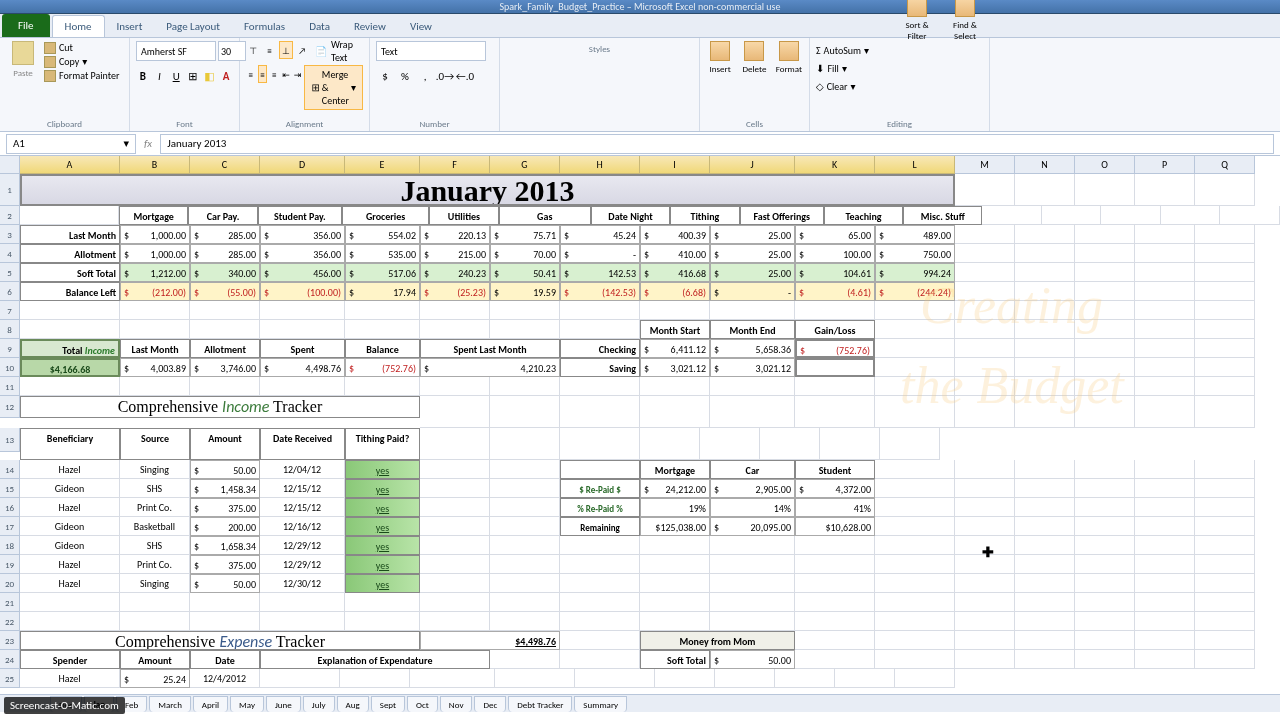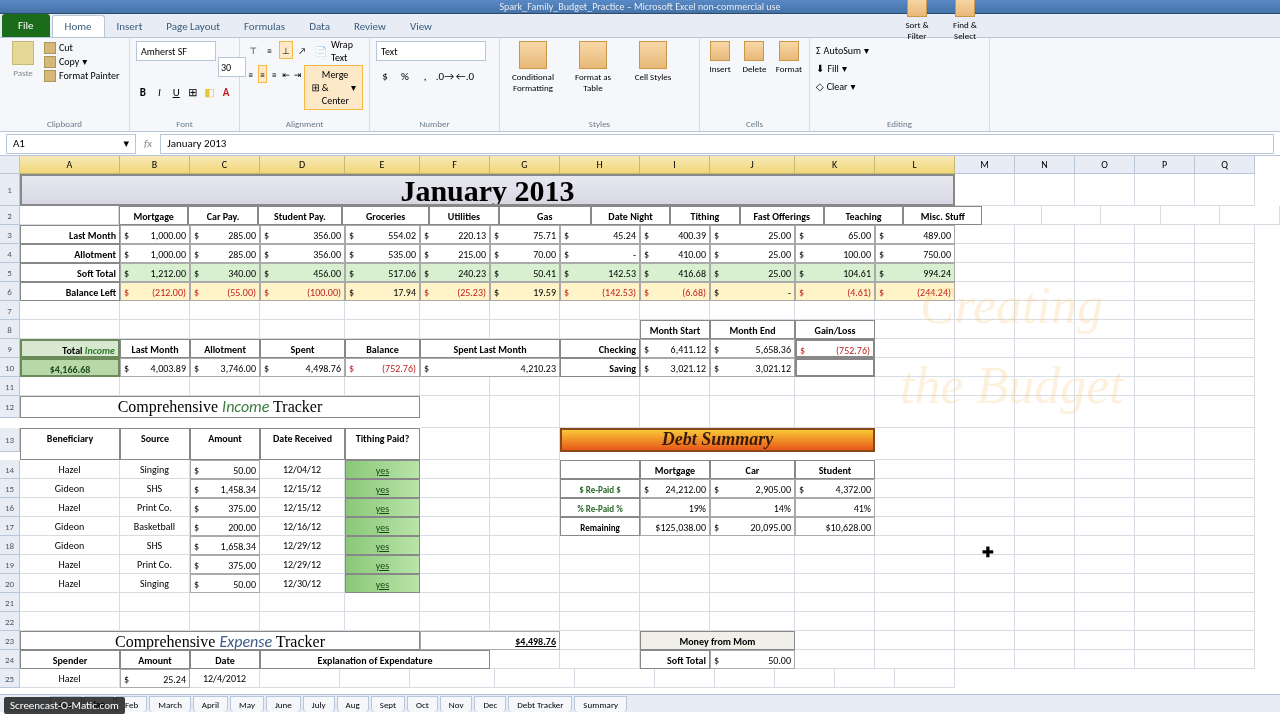--- a/index.html
+++ b/index.html
@@ -16,21 +16,21 @@
 .clipgroup { width: 130px; }
 .clip-top { display: flex; gap: 4px; }
 .paste-btn { width: 34px; display: flex; flex-direction: column; align-items: center; font-size: 9px; color: #888; }
 .paste-ico { width: 22px; height: 24px; background: #e8d898; border: 1px solid #c8b878; margin-bottom: 2px; }
 .clip-side { display: flex; flex-direction: column; gap: 1px; font-size: 10px; }
 .clip-item { display: flex; align-items: center; gap: 3px; }
 .clip-ico { width: 12px; height: 12px; background: #d8b878; border: 1px solid #a89858; }
 .font-group { width: 110px; }
 .font-top { display: flex; gap: 2px; }
 .font-name { width: 80px; height: 20px; border: 1px solid #b8c6da; font-size: 10px; padding: 2px 4px; background: #fff; }
-.font-size { width: 28px; height: 20px; border: 1px solid #b8c6da; font-size: 10px; padding: 2px; background: #fff; margin-top: 16px; }
+.font-size { width: 28px; height: 20px; border: 1px solid #b8c6da; font-size: 10px; padding: 2px; background: #fff; }
 .font-btns { display: flex; gap: 3px; margin-top: 6px; }
 .fbtn { width: 18px; height: 18px; border: 1px solid transparent; display: flex; align-items: center; justify-content: center; font-size: 11px; cursor: pointer; }
 .align-group { width: 130px; }
 .align-row { display: flex; gap: 2px; }
 .abtn { width: 18px; height: 18px; border: 1px solid transparent; display: flex; align-items: center; justify-content: center; font-size: 9px; cursor: pointer; }
 .abtn.sel { background: #fde8c8; border-color: #f8b844; }
 .wraptext { display: flex; align-items: center; gap: 3px; font-size: 10px; height: 20px; padding: 0 4px; }
 .merge-btn { background: #fde8c8; border: 1px solid #f8b844; padding: 2px 6px; font-size: 10px; display: flex; align-items: center; gap: 2px; }
 .num-group { width: 130px; }
 .num-fmt { width: 110px; height: 20px; border: 1px solid #b8c6da; font-size: 10px; padding: 2px 4px; background: #fff; }
@@ -179,34 +179,20 @@
         <div class="fbtn">$</div>
         <div class="fbtn">%</div>
         <div class="fbtn">,</div>
         <div class="fbtn">.0→</div>
         <div class="fbtn">←.0</div>
       </div>
     </div>
     <div class="rgroup-label">Number</div>
   </div>
   <div class="rgroup style-group">
-    <div class="style-btns">
-      <div class="sbtn">
-          <div class="sbtn-ico"></div>
-          <span>Conditional Formatting</span>
-        </div>
-      <div class="sbtn">
-          <div class="sbtn-ico"></div>
-          <span>Format as Table</span>
-        </div>
-      <div class="sbtn">
-          <div class="sbtn-ico"></div>
-          <span>Cell Styles</span>
-        </div>
-    </div>
     <div class="rgroup-label">Styles</div>
   </div>
   <div class="rgroup cell-group">
     <div class="style-btns">
       <div class="sbtn">
           <div class="sbtn-ico" style="width:20px;height:20px"></div>
           <span>Insert</span>
         </div>
       <div class="sbtn">
           <div class="sbtn-ico" style="width:20px;height:20px"></div>
@@ -497,21 +483,20 @@
       </div>
       <div class="grow tall">
         <div class="rnum" style="line-height: 24px; height: 24px;">13</div>
         <div class="cell cA tbl-hdr" style="width: 100px;">Beneficiary</div>
         <div class="cell cB tbl-hdr" style="width: 70px;">Source</div>
         <div class="cell cC tbl-hdr" style="width: 70px;">Amount</div>
         <div class="cell cD tbl-hdr" style="width: 85px;">Date Received</div>
         <div class="cell cE tbl-hdr" style="width: 75px;">Tithing Paid?</div>
         <div class="cell cF" style="width: 70px;"></div>
         <div class="cell cG" style="width: 70px;"></div>
-        <div class="cell cH debt-title" style="width: 315px; height: 24px;">Debt Summary</div>
         <div class="cell cL" style="width: 80px;"></div>
         <div class="cell cM" style="width: 60px;"></div>
         <div class="cell cN" style="width: 60px;"></div>
         <div class="cell cO" style="width: 60px;"></div>
         <div class="cell cP" style="width: 60px;"></div>
         <div class="cell cQ" style="width: 60px;"></div>
       </div>
       <div class="grow">
         <div class="rnum">14</div>
         <div class="cell cA" style="width: 100px; text-align: center;">Hazel</div>

